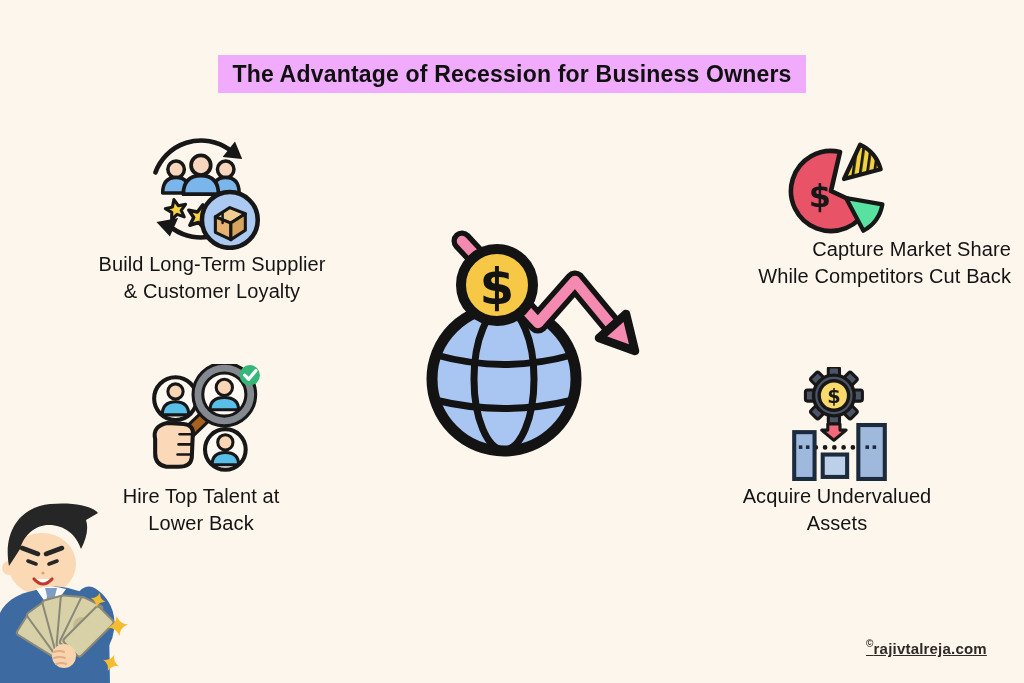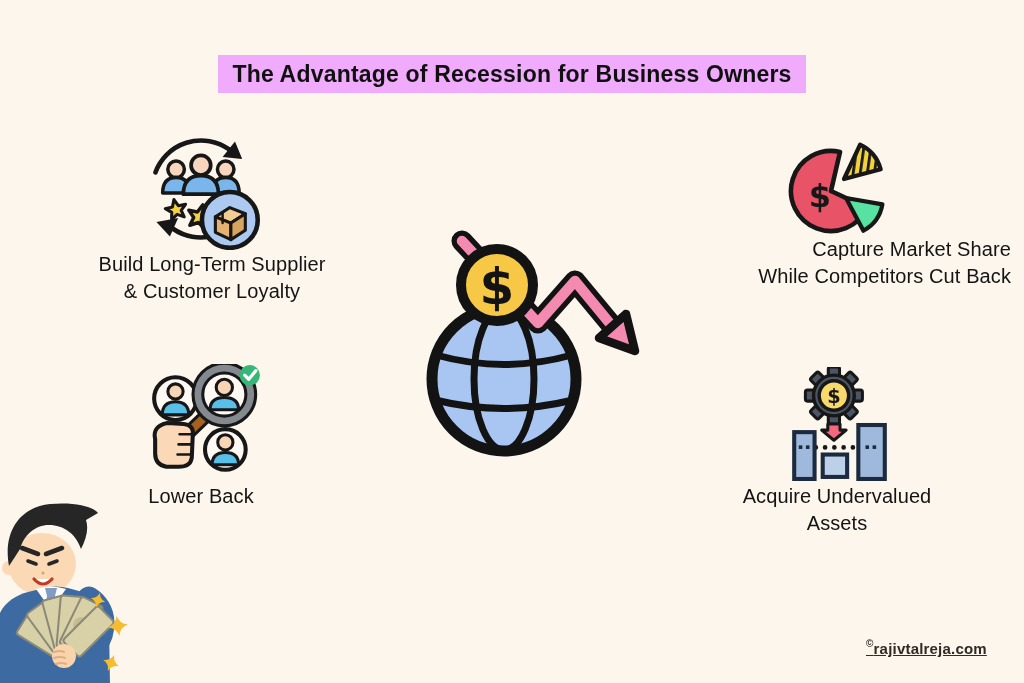--- a/index.html
+++ b/index.html
@@ -193,20 +193,21 @@
 
   <div class="label label-tl">
     <div>Build Long-Term Supplier</div>
     <div>&amp; Customer Loyalty</div>
   </div>
   <div class="label label-tr">
     <div>Capture Market Share</div>
     <div>While Competitors Cut Back</div>
   </div>
   <div class="label label-bl">
+    <div>Hire Top Talent at</div>
     <div>Lower Back</div>
   </div>
   <div class="label label-br">
     <div>Acquire Undervalued</div>
     <div>Assets</div>
   </div>
 
   <div class="icon-abs character">
     <svg width="135" height="190" viewBox="0 0 135 190">
 

